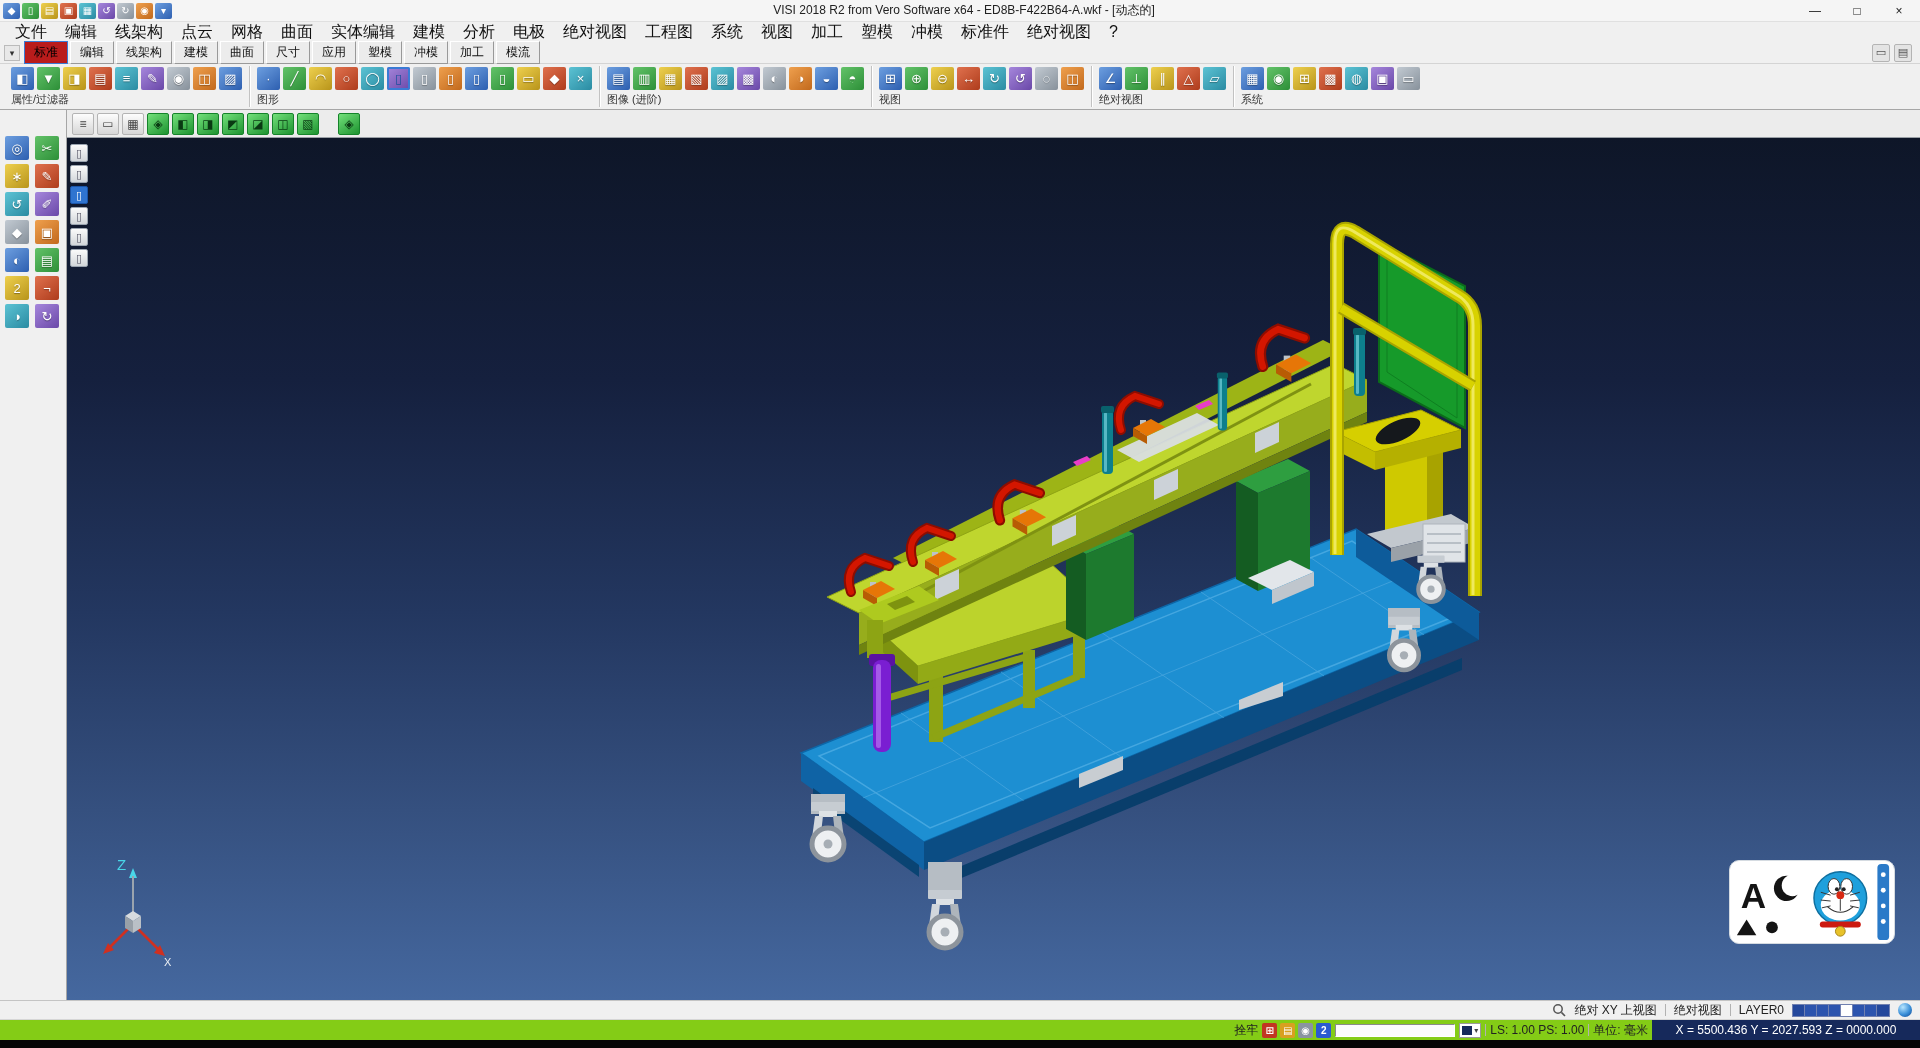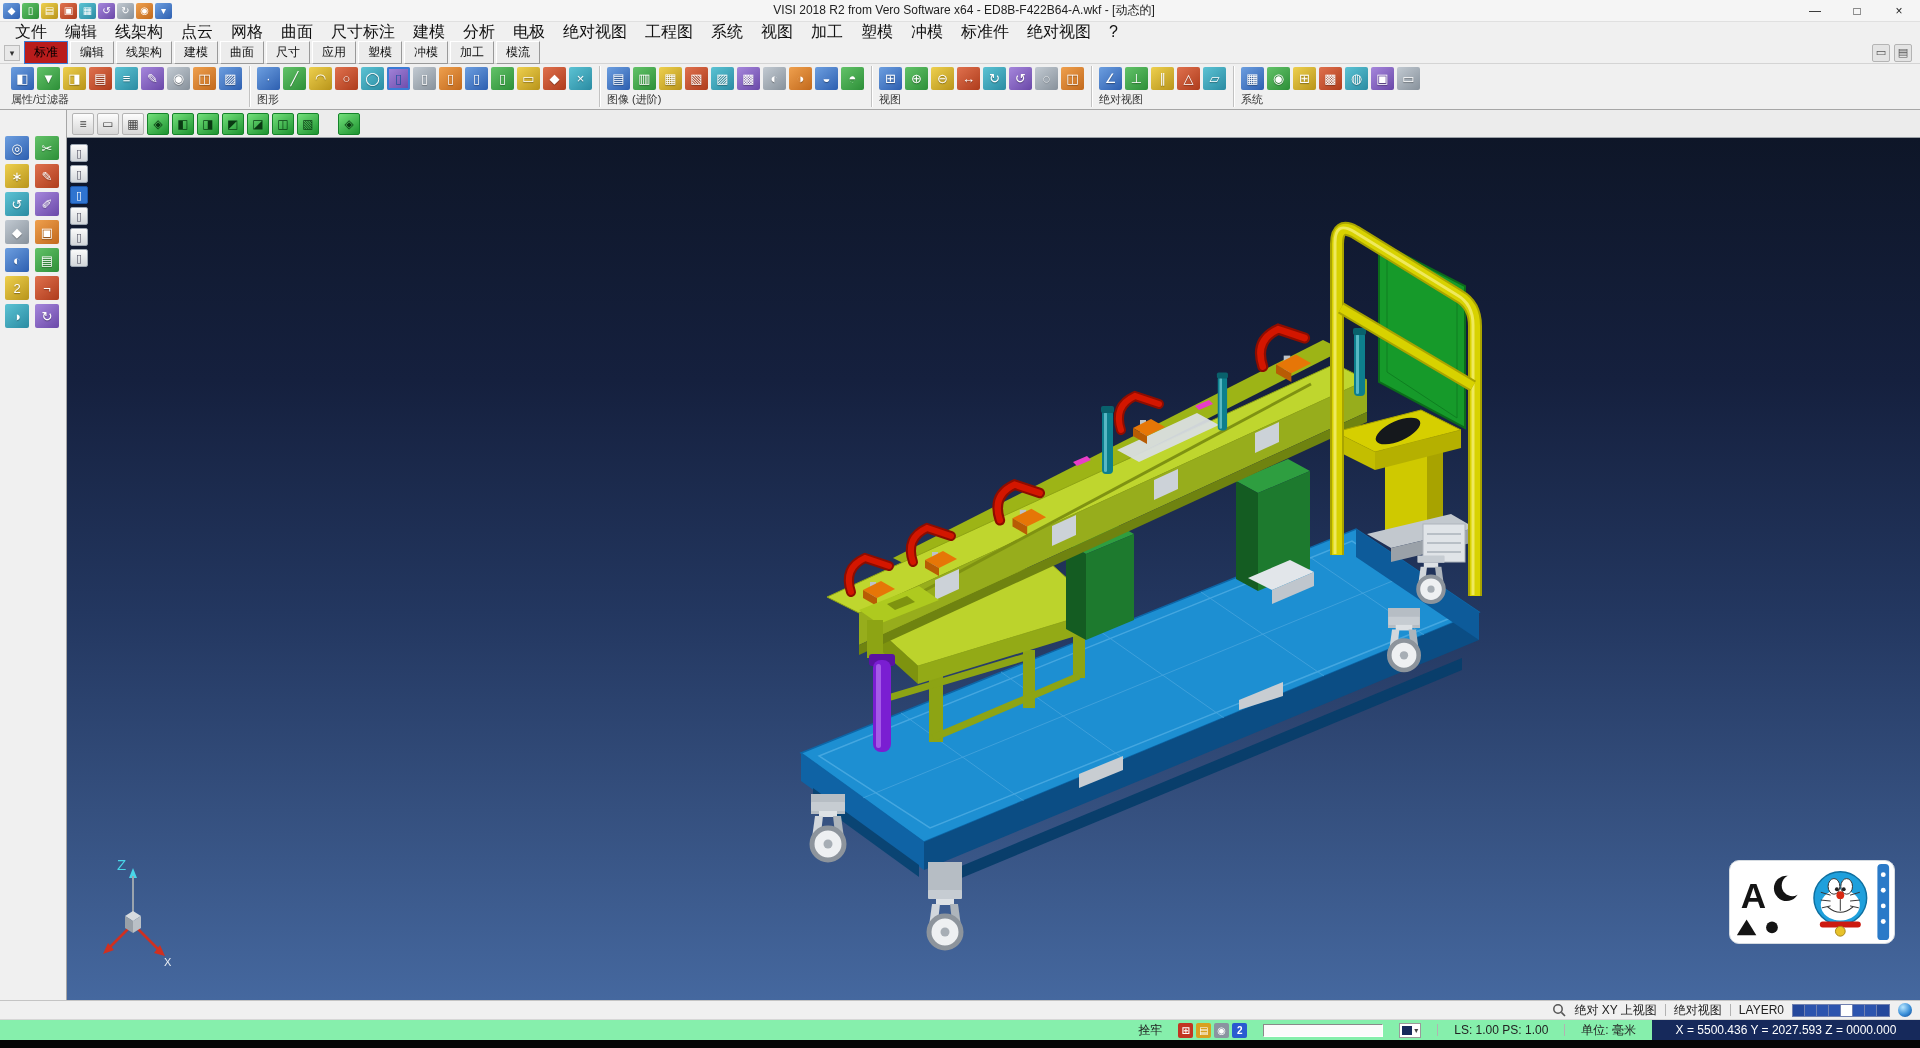--- a/index.html
+++ b/index.html
@@ -59,21 +59,21 @@
 .canvas{flex:1;position:relative;background:linear-gradient(180deg,#0e1628 0%,#15203e 28%,#233760 55%,#35507f 78%,#45689f 100%);overflow:hidden}
 .canvas svg.scene{position:absolute;inset:0;width:100%;height:100%;display:block}
 .mini-strip{position:absolute;left:3px;top:6px;display:flex;flex-direction:column;gap:3px;z-index:3}
 .mini-strip .icon{width:18px;height:18px;background:linear-gradient(#fafafa,#d2d6da);color:#556;border:1px solid #9aa4b0;text-shadow:none;font-size:11px}
 .mini-strip .icon.active{background:#2f74d0;color:#fff;border-color:#1b55a8;outline:none}
 .easter-card{position:absolute;left:1662px;top:722px;width:166px;height:84px;background:#fff;border:1px solid #d5dbe1;border-radius:10px;overflow:hidden;z-index:3}
 .easter-card svg{display:block;width:100%;height:100%}
 
 
 .sb1{height:19px;background:#f0f0f0;border-top:1px solid #c4c4c4;display:flex;align-items:center;gap:8px;padding:0 8px;flex:none}
-.sb2{height:21px;background:#86efac;border-top:1px solid #d6d6d6;display:flex;align-items:center;gap:16px;padding-left:8px;flex:none}
+.sb2{height:21px;background:#84cc16;border-top:1px solid #d6d6d6;display:flex;align-items:center;gap:4px;padding-left:8px;flex:none}
 .spacer{flex:1}
 .sb-label{font-size:12px;color:#222;white-space:nowrap}
 .sb-label.bold{font-weight:normal}
 .sep{width:1px;height:12px;background:#b2b2b2}
 .swatches{display:flex;border:1px solid #7080b0;height:13px}
 .swatch{width:12px;height:100%;border-right:1px solid #7080b0}
 .swatch:last-child{border-right:none}
 .sphere{width:14px;height:14px;border-radius:50%;background:radial-gradient(circle at 35% 30%,#b8e6ff,#3a8fd8 55%,#0c3f8a)}
 .sb2-icons{display:flex;gap:3px;align-items:center}
 .ibox{width:15px;height:15px;border-radius:2px;color:#fff;display:flex;align-items:center;justify-content:center;font-size:10px;font-weight:bold}
@@ -134,21 +134,21 @@
   </div>
 
   <nav class="menubar">
 
   <span class="menu-item">文件</span>
       <span class="menu-item">编辑</span>
       <span class="menu-item">线架构</span>
       <span class="menu-item">点云</span>
       <span class="menu-item">网格</span>
       <span class="menu-item">曲面</span>
-      <span class="menu-item">尺寸标注</span>
+      <span class="menu-item">实体编辑</span>
       <span class="menu-item">建模</span>
       <span class="menu-item">分析</span>
       <span class="menu-item">电极</span>
       <span class="menu-item">绝对视图</span>
       <span class="menu-item">工程图</span>
       <span class="menu-item">系统</span>
       <span class="menu-item">视图</span>
       <span class="menu-item">加工</span>
       <span class="menu-item">塑模</span>
       <span class="menu-item">冲模</span>

